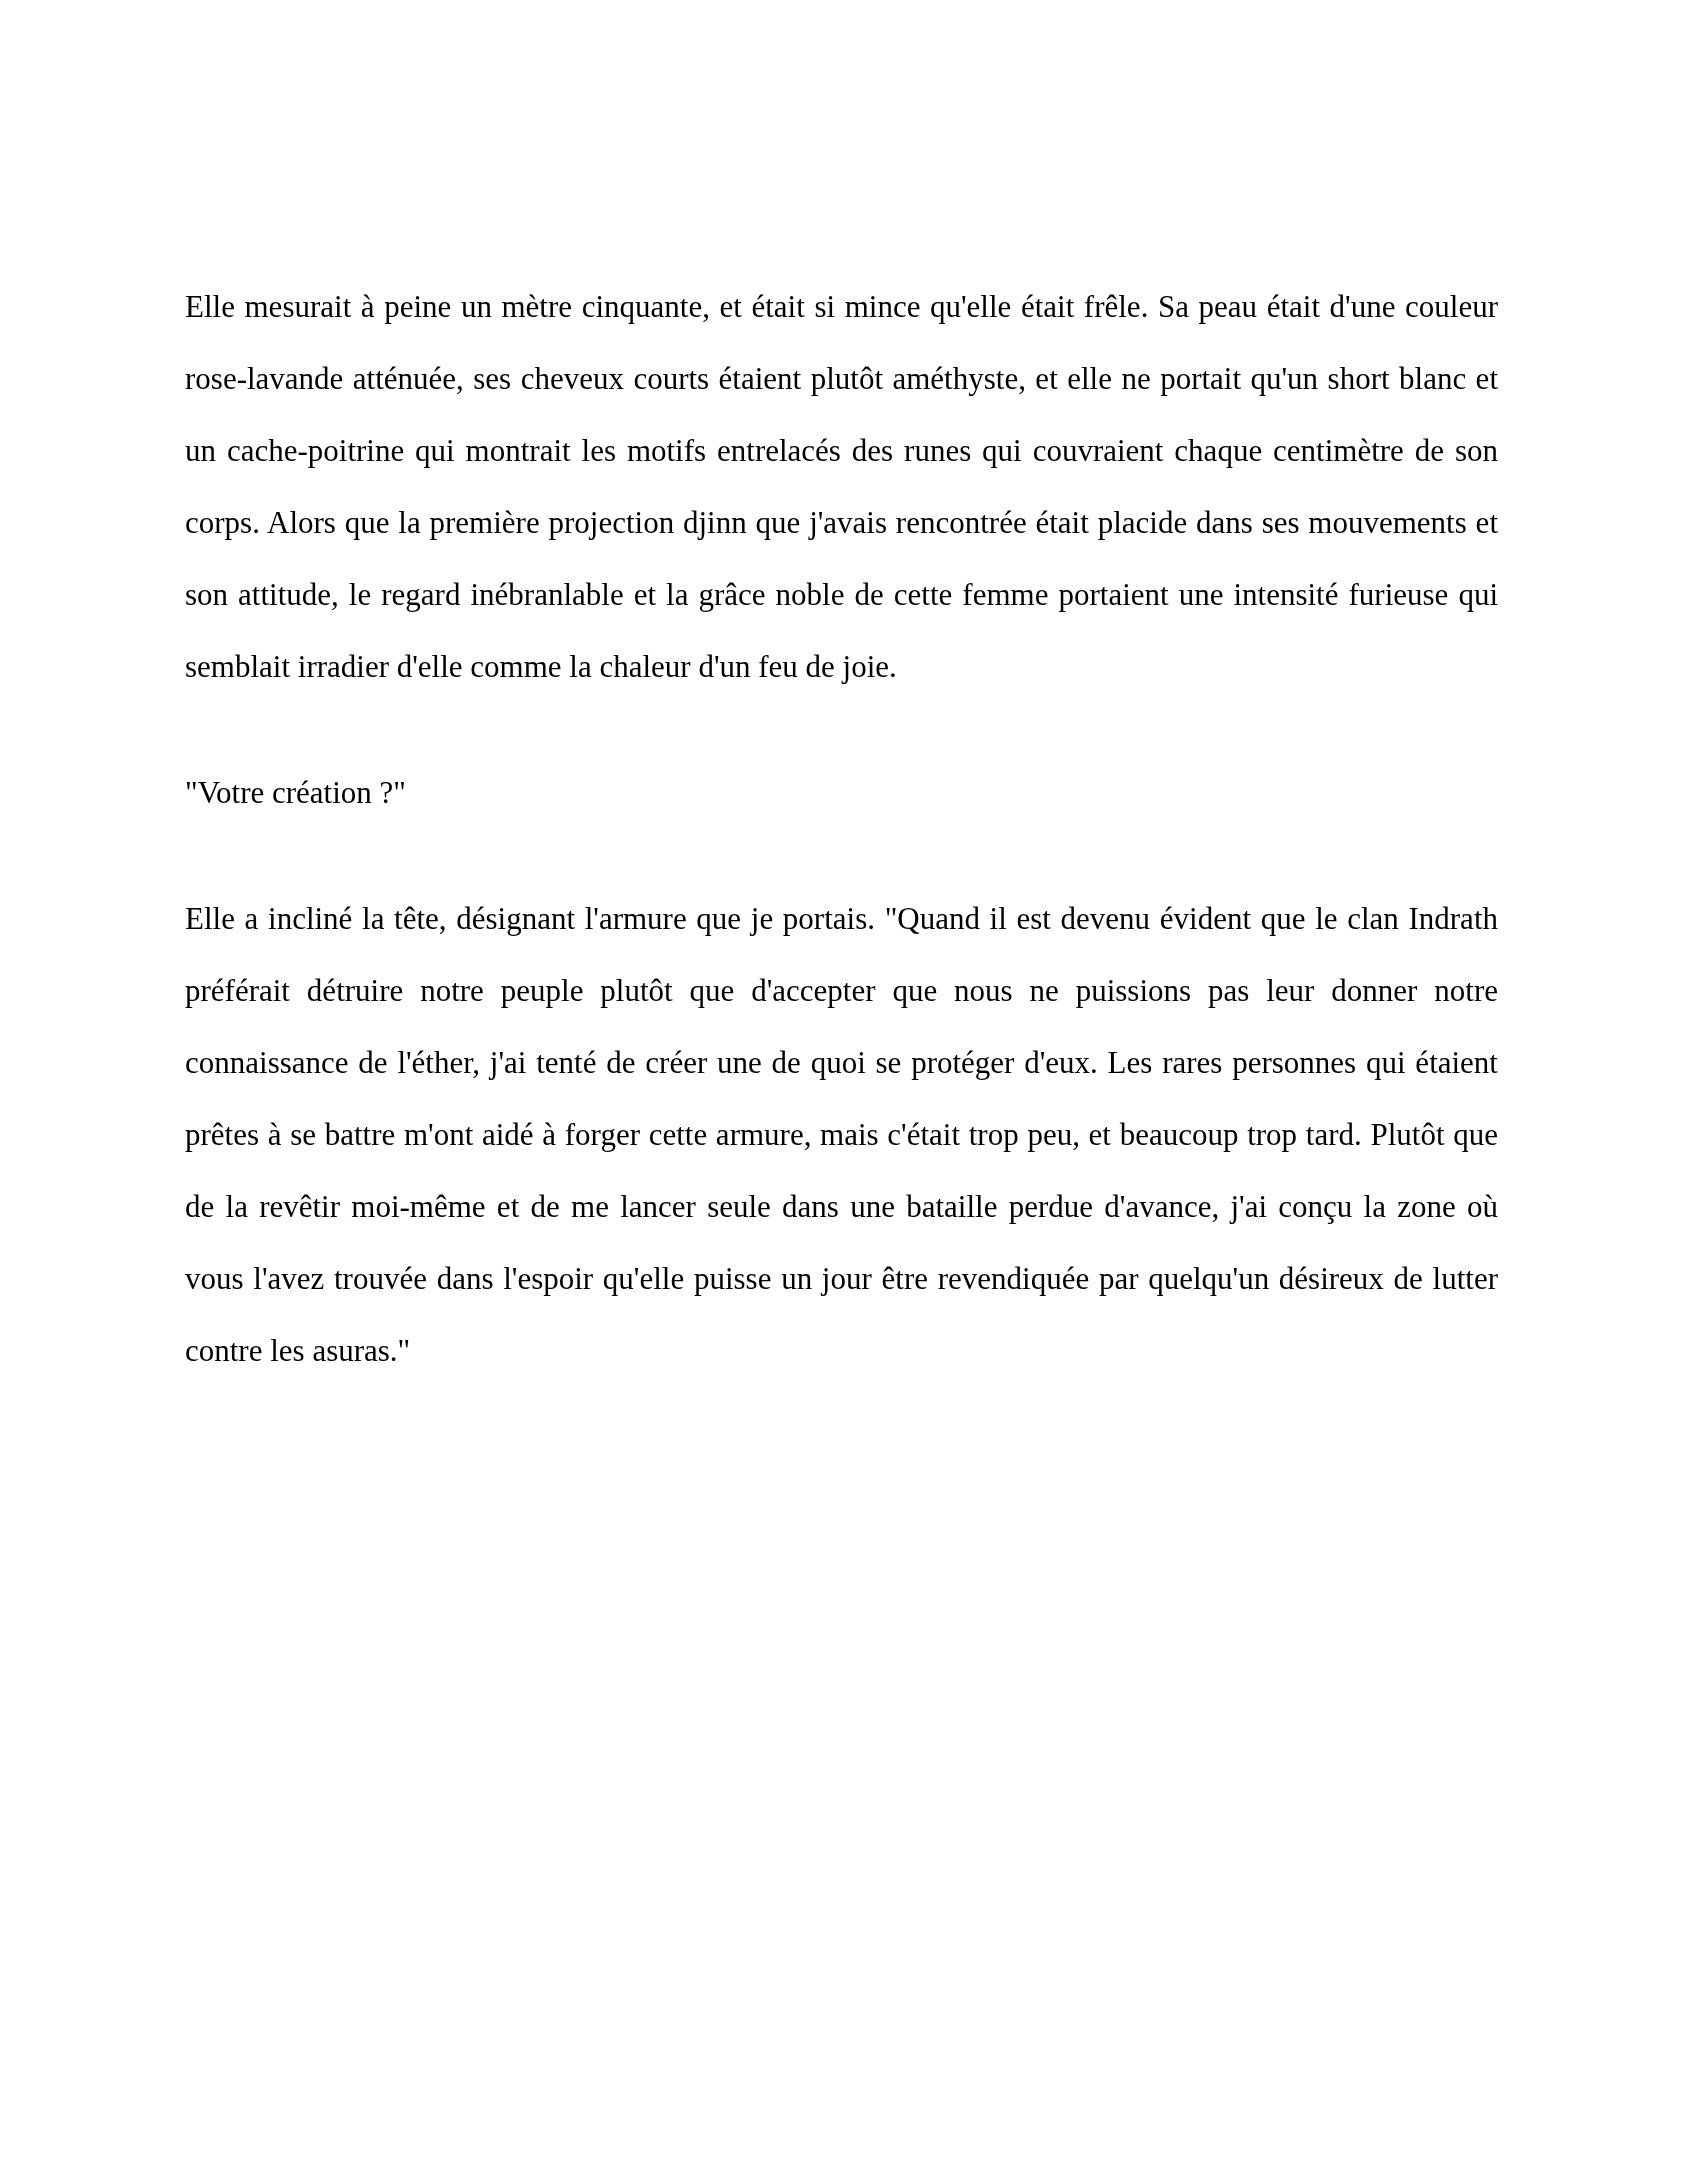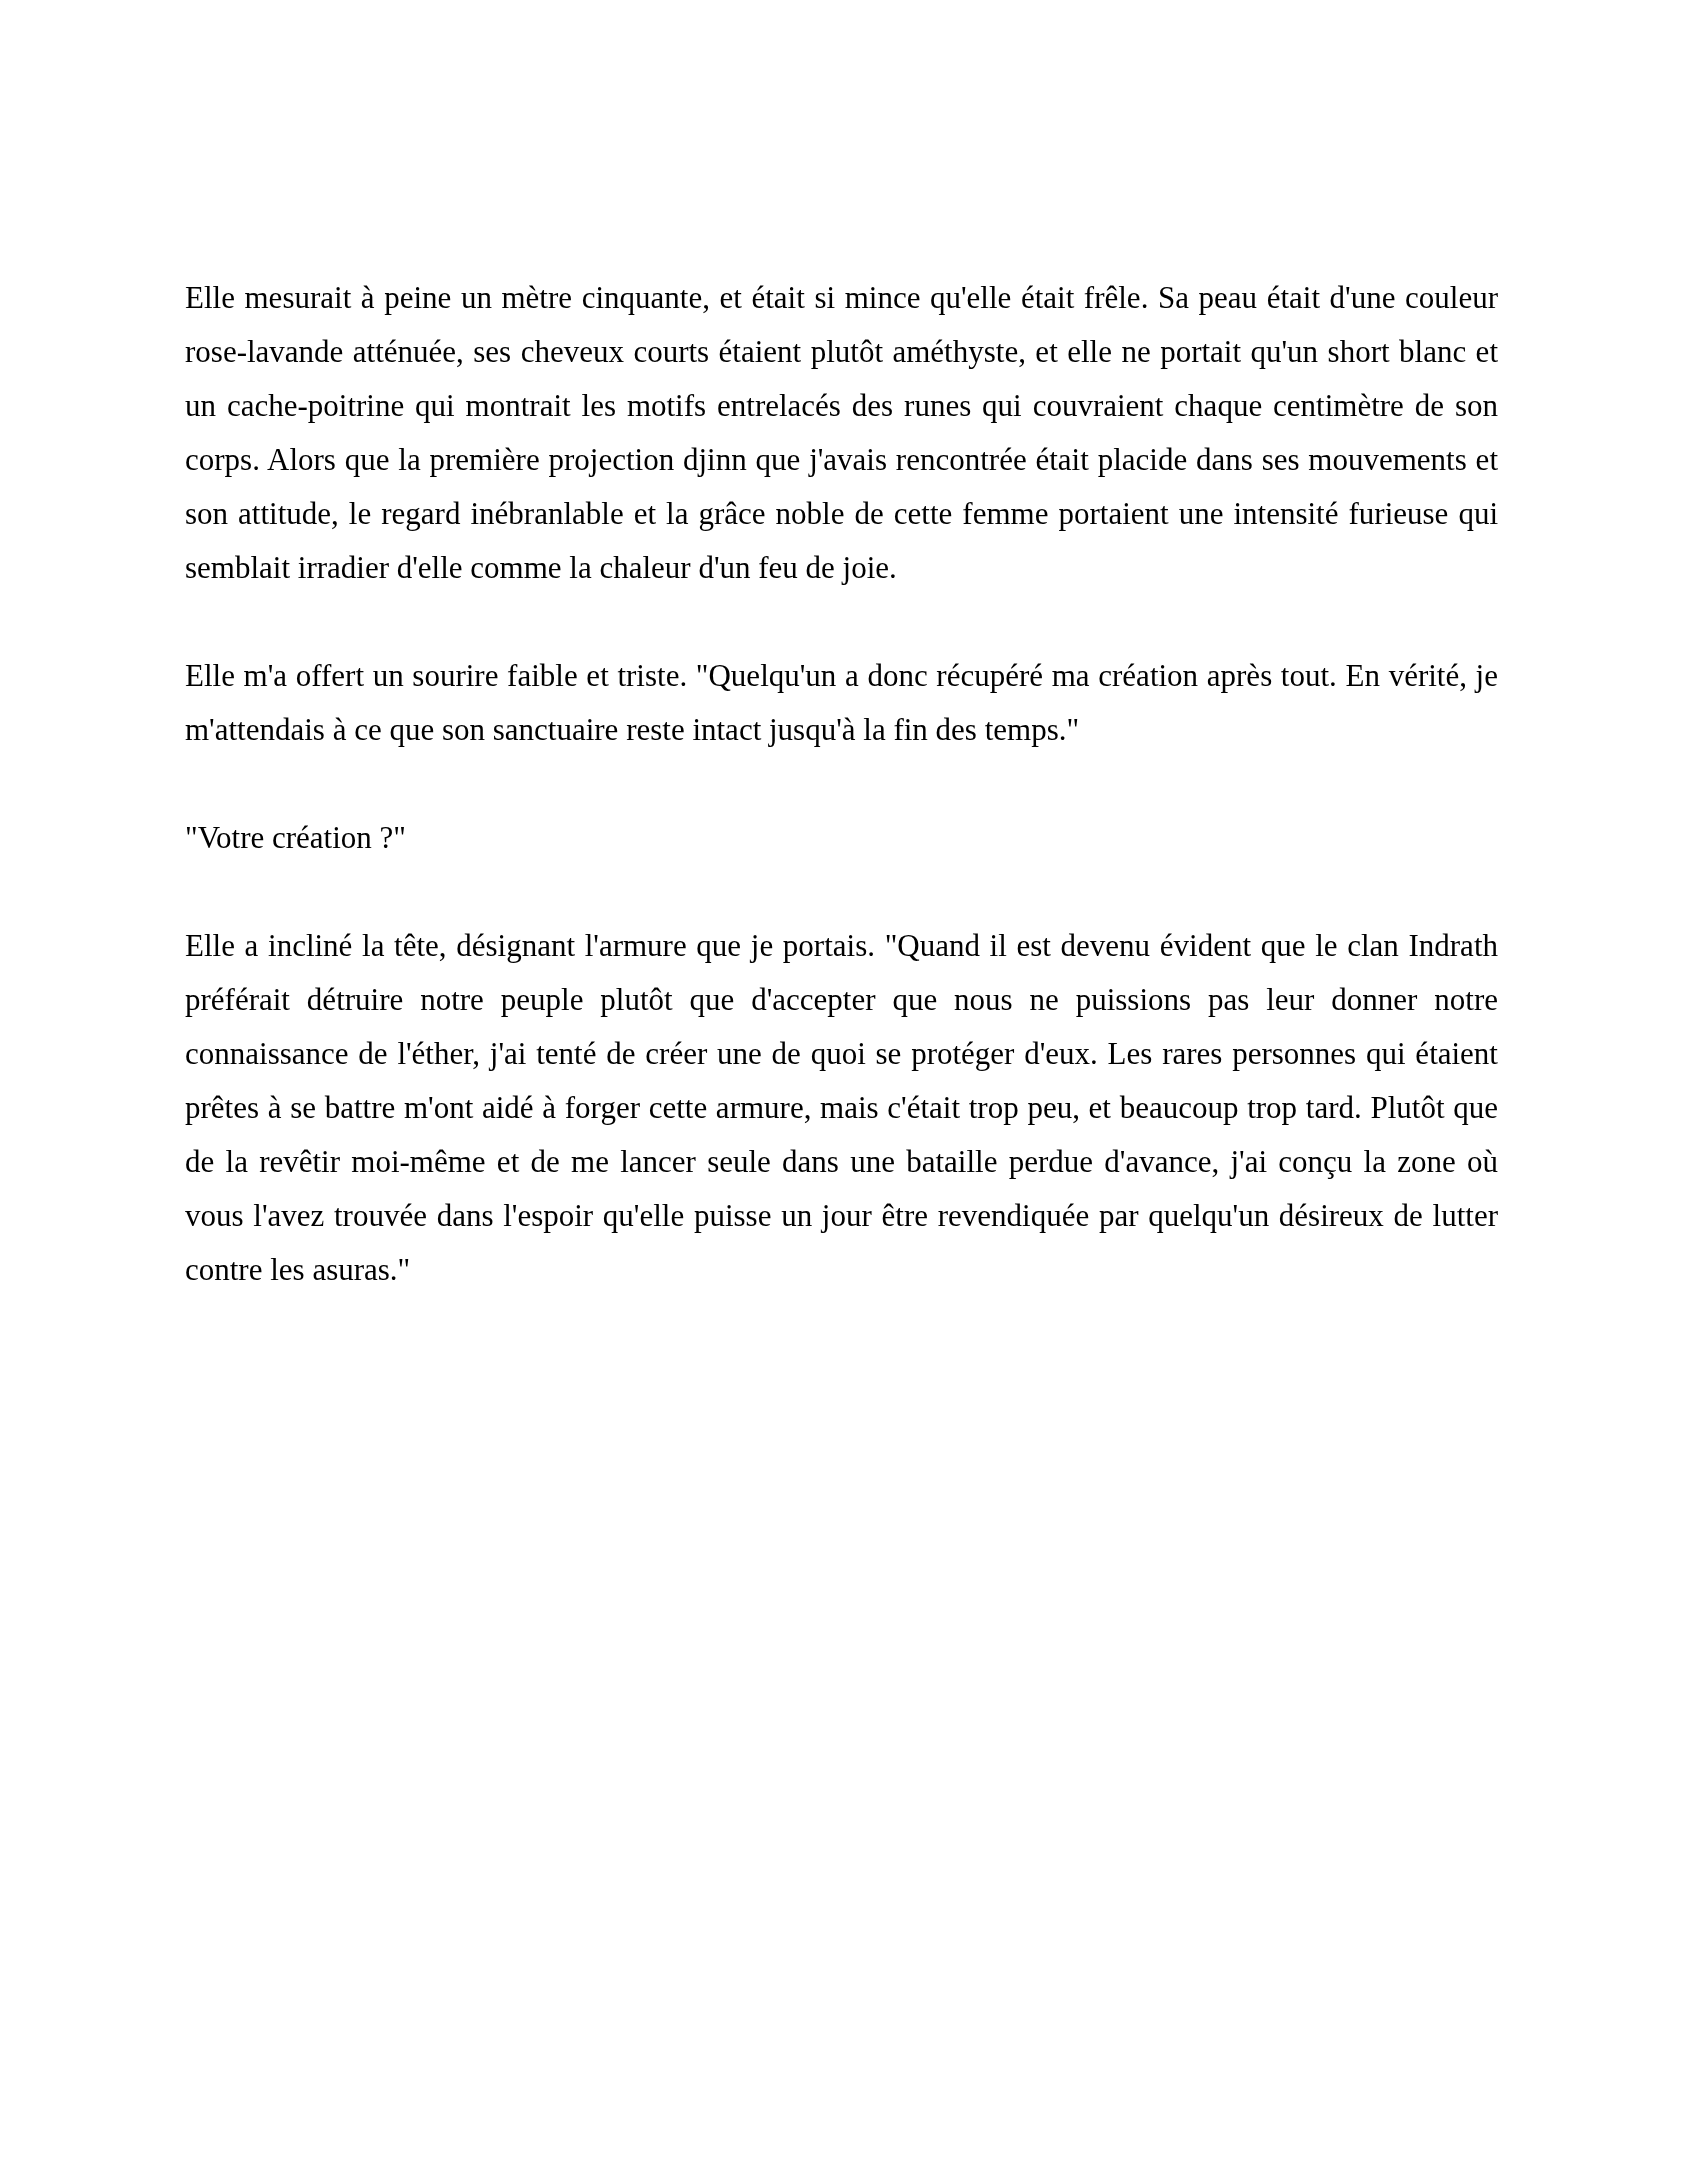--- a/index.html
+++ b/index.html
@@ -17,34 +17,33 @@
   .text-block {
     position: absolute;
     left: 185px;
     top: 271px;
     width: 1313px;
   }
   .text-block p {
     margin: 0 0 54px 0;
     font-family: "Liberation Serif", "DejaVu Serif", serif;
     font-size: 31px;
-    line-height: 54px;
+    line-height: 72px;
     color: #000000;
     text-align: justify;
     text-justify: inter-word;
     letter-spacing: 0;
   }
   .text-block p:last-child {
     margin-bottom: 0;
   }
 </style>
 </head>
 <body>
 
 <div class="page">
   <div class="text-block">
     <p>Elle mesurait à peine un mètre cinquante, et était si mince qu'elle était frêle. Sa peau était d'une couleur rose-lavande atténuée, ses cheveux courts étaient plutôt améthyste, et elle ne portait qu'un short blanc et un cache-poitrine qui montrait les motifs entrelacés des runes qui couvraient chaque centimètre de son corps. Alors que la première projection djinn que j'avais rencontrée était placide dans ses mouvements et son attitude, le regard inébranlable et la grâce noble de cette femme portaient une intensité furieuse qui semblait irradier d'elle comme la chaleur d'un feu de joie.</p>
-    <p>Elle m'a offert un sourire faible et triste. "Quelqu'un a donc récupéré ma création après tout. En vérité, je m'attendais à ce que son sanctuaire reste intact jusqu'à la fin des temps."</p>
     <p>"Votre création ?"</p>
     <p>Elle a incliné la tête, désignant l'armure que je portais. "Quand il est devenu évident que le clan Indrath préférait détruire notre peuple plutôt que d'accepter que nous ne puissions pas leur donner notre connaissance de l'éther, j'ai tenté de créer une de quoi se protéger d'eux. Les rares personnes qui étaient prêtes à se battre m'ont aidé à forger cette armure, mais c'était trop peu, et beaucoup trop tard. Plutôt que de la revêtir moi-même et de me lancer seule dans une bataille perdue d'avance, j'ai conçu la zone où vous l'avez trouvée dans l'espoir qu'elle puisse un jour être revendiquée par quelqu'un désireux de lutter contre les asuras."</p>
   </div>
 </div>
 
 
 </body></html>

